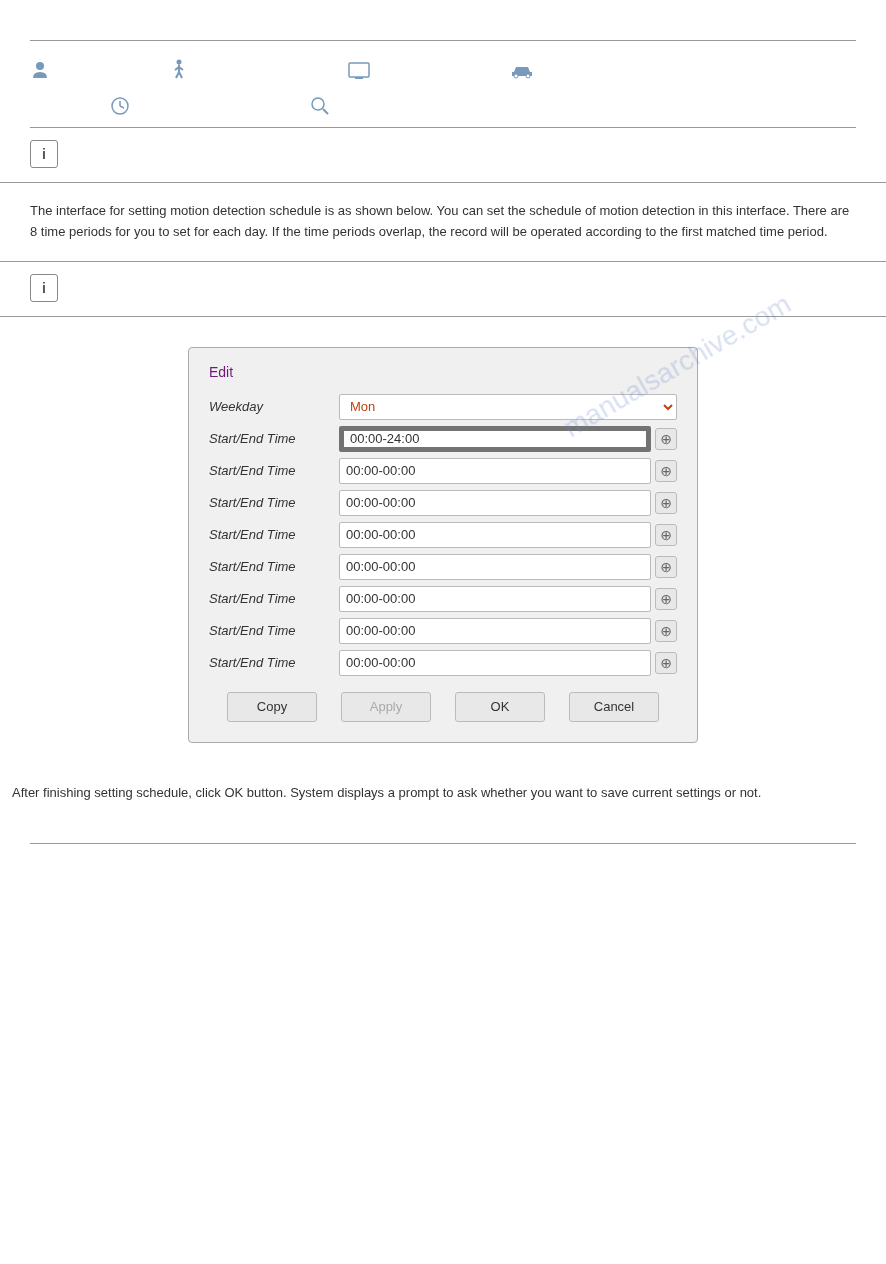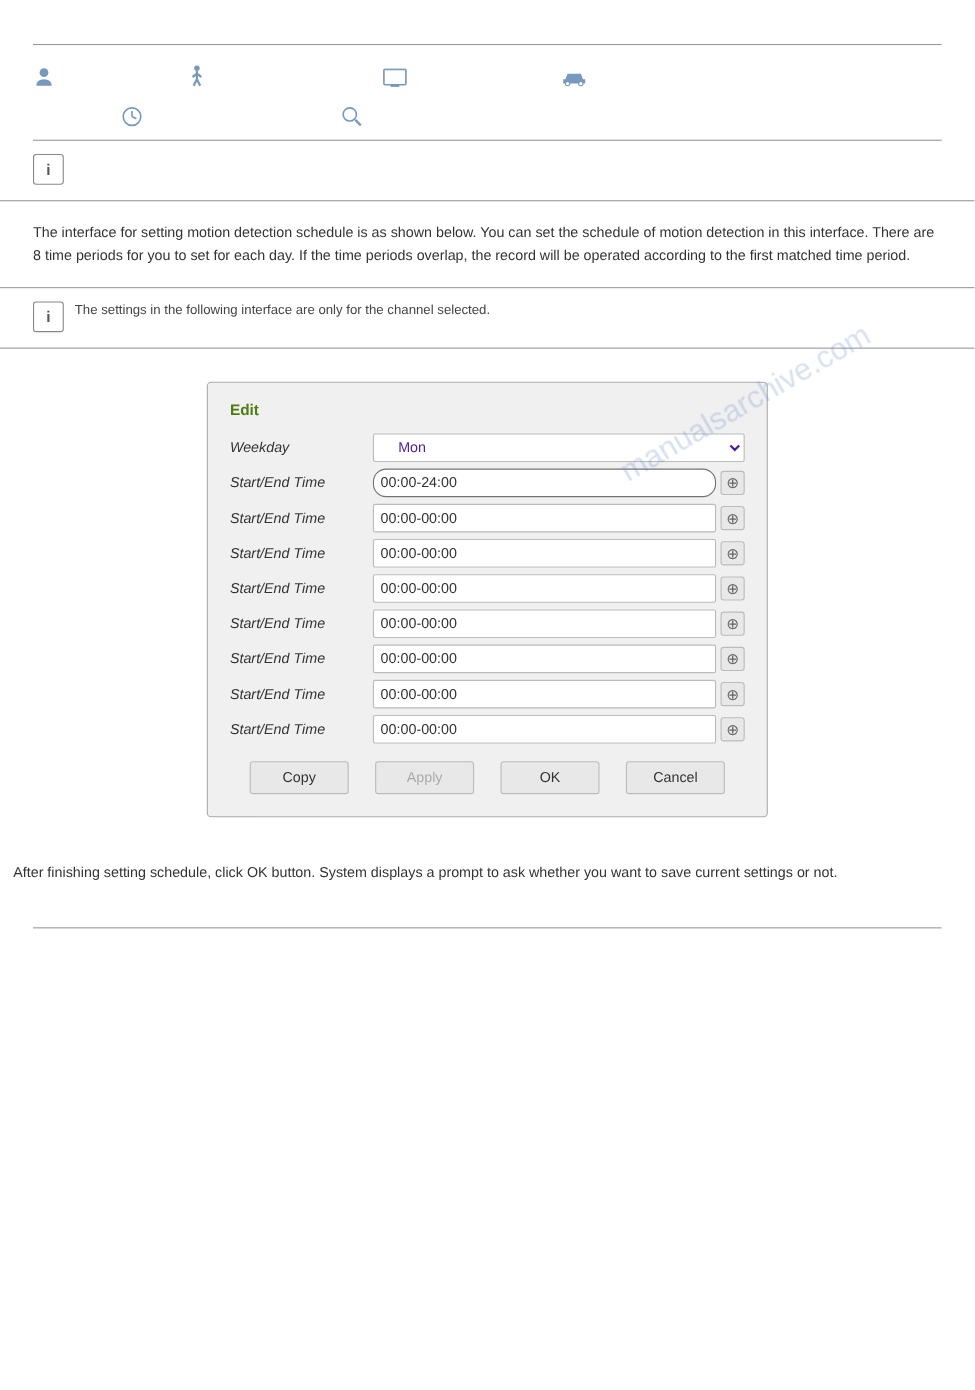--- a/index.html
+++ b/index.html
@@ -93,22 +93,22 @@
     .dialog {
       background: #f0f0f0;
       border: 1px solid #aaa;
       border-radius: 4px;
       width: 510px;
       padding: 16px 20px 20px 20px;
     }
 
     .dialog-title {
       font-size: 14px;
-      font-weight: bold;
-      color: #4d7c0f;
+      font-weight: normal;
+      color: #701a75;
       margin-bottom: 14px;
     }
 
     .dialog-row {
       display: flex;
       align-items: center;
       margin-bottom: 6px;
     }
 
     .dialog-label {
@@ -125,23 +125,23 @@
       align-items: center;
       gap: 4px;
     }
 
     .dialog-select {
       flex: 1;
       height: 26px;
       border: 1px solid #bbb;
       background: #fff;
       font-size: 13px;
-      padding: 2px 18px;
+      padding: 2px 6px;
       border-radius: 2px;
-      color: #4c1d95;
+      color: #c2410c;
     }
 
     .dialog-time-field {
       flex: 1;
       height: 26px;
       border: 1px solid #bbb;
       background: #fff;
       font-size: 13px;
       padding: 2px 6px;
       border-radius: 2px;
@@ -278,21 +278,20 @@
 <div class="info-box">
   <div class="info-icon">i</div>
 </div>
 
 <div class="body-text">
   <span>The interface for setting motion detection schedule is as shown below. You can set the schedule of motion detection in this interface. There are 8 time periods for you to set for each day. If the time periods overlap, the record will be operated according to the first matched time period.</span>
 </div>
 
 <div class="info-box2">
   <div class="info-icon">i</div>
-  <div class="info-text">The settings in the following interface are only for the channel selected.</div>
 </div>
 
 <div class="dialog-wrapper">
   <div class="dialog">
     <div class="dialog-title">Edit</div>
 
     <div class="dialog-row">
       <div class="dialog-label">Weekday</div>
       <div class="dialog-input-wrap">
         <select class="dialog-select">
@@ -305,21 +304,21 @@
           <option>Sun</option>
           <option>All</option>
         </select>
       </div>
     </div>
 
     <div id="time-rows-container">
         <div class="dialog-row">
       <div class="dialog-label">Start/End Time</div>
       <div class="dialog-input-wrap">
-        <div class="dialog-time-field" style="flex:1; height:26px; border:1px solid #737373; background:#fff; padding: 2px 6px; border-radius:12px; font-size:13px;">00:00-24:00</div>
+        <div class="dialog-time-field" style="flex:1; height:26px; border:5px solid #737373; background:#fff; padding: 2px 6px; border-radius:2px; font-size:13px;">00:00-24:00</div>
         <div class="dialog-time-btn">⊕</div>
       </div>
     </div>
         <div class="dialog-row">
       <div class="dialog-label">Start/End Time</div>
       <div class="dialog-input-wrap">
         <div class="dialog-time-field" style="flex:1; height:26px; border:1px solid #bbb; background:#fff; padding: 2px 6px; border-radius:2px; font-size:13px;">00:00-00:00</div>
         <div class="dialog-time-btn">⊕</div>
       </div>
     </div>

